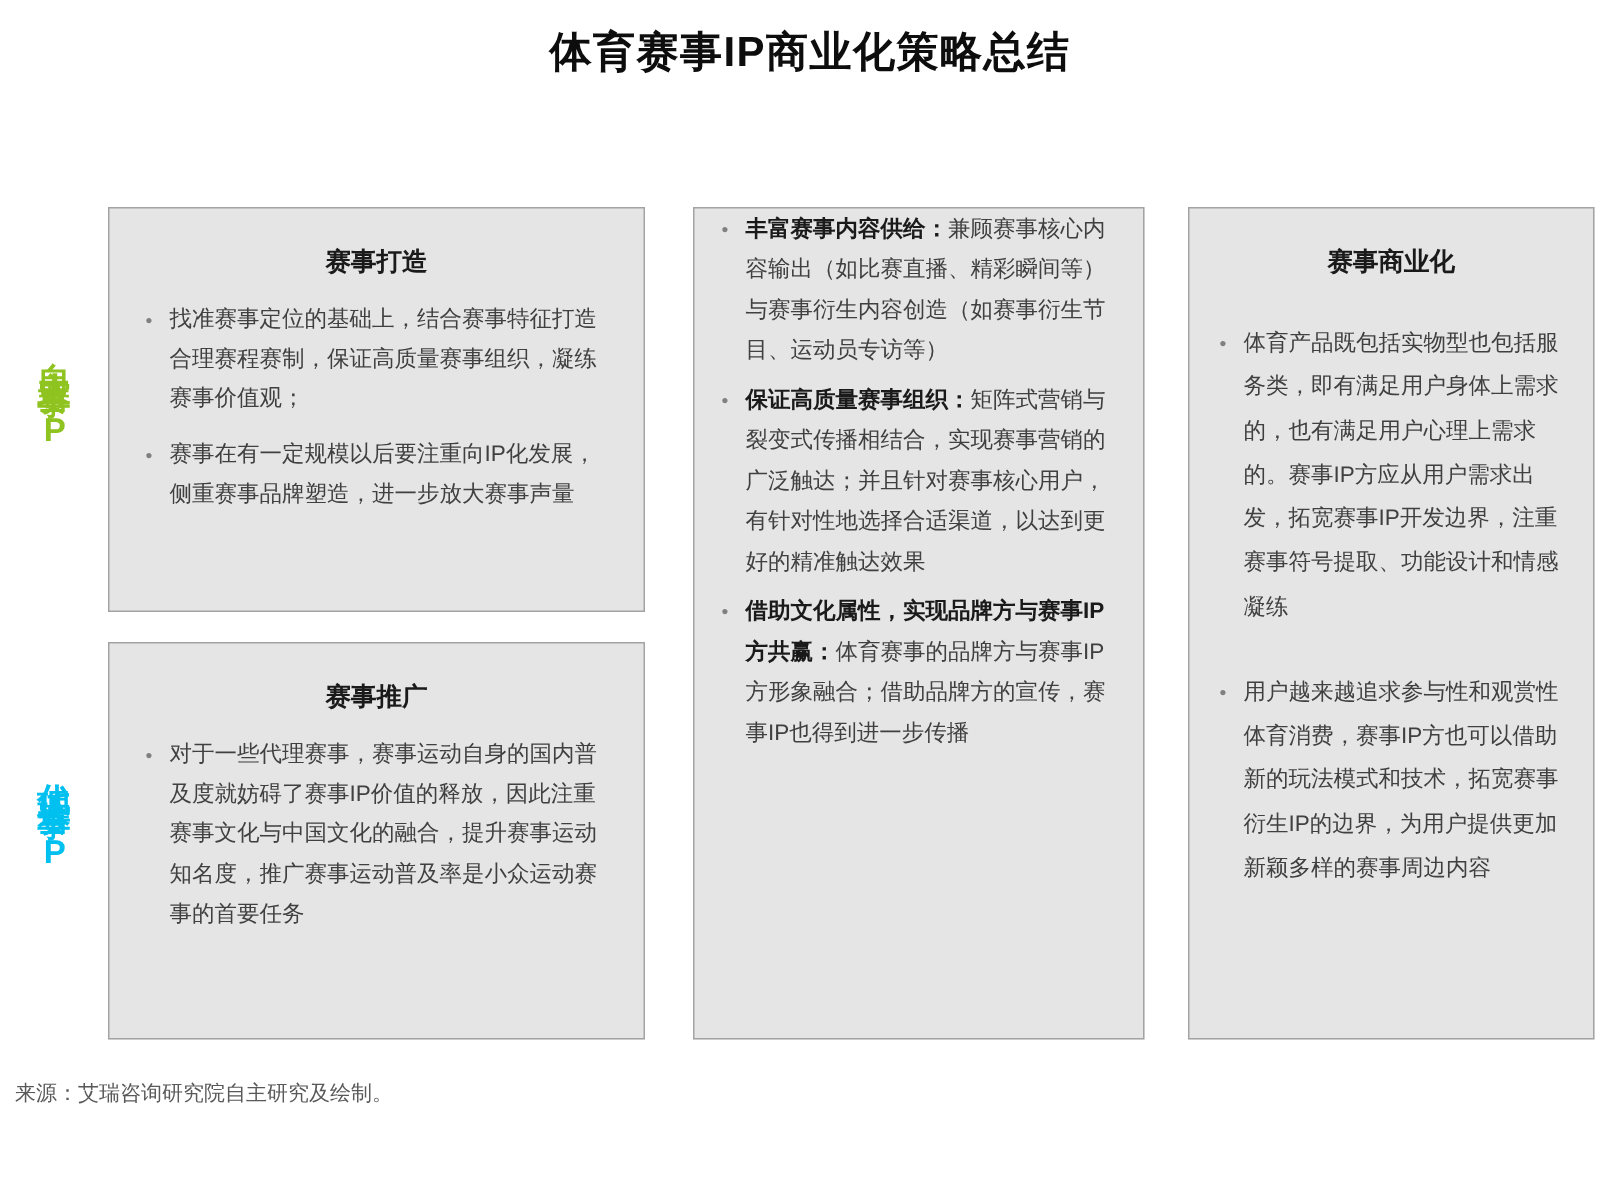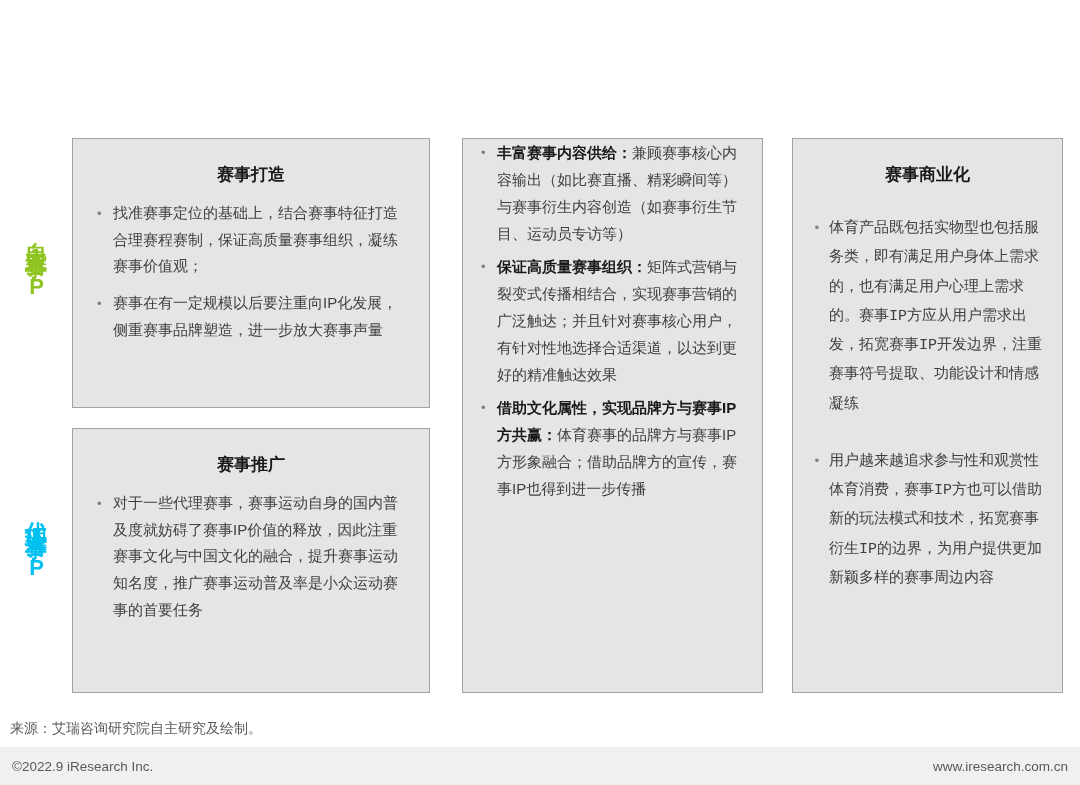--- a/index.html
+++ b/index.html
@@ -46,41 +46,42 @@
   }
   .bullets .dot{
     flex:0 0 16px;color:#808080;font-size:13px;padding-top:2px;
   }
   .bullets b{color:#1a1a1a;font-weight:bold;}
   #box-build{left:72px;top:138px;width:358px;height:270px;}
   #box-promo{left:72px;top:428px;width:358px;height:265px;}
   #box-spread{left:462px;top:138px;width:301px;height:555px;}
   #box-spread .bullets{padding:0 16px 0 18px;}
   #box-spread .bullets li{margin-bottom:6px;line-height:1.8;}
-  #box-comm{left:792px;top:138px;width:271px;height:555px;font-family:Liberation Mono, monospace;}
+  #box-comm{left:792px;top:138px;width:271px;height:555px;}
   #box-comm h2{margin-bottom:28px;}
   #box-comm .bullets{padding:0 16px 0 20px;}
   #box-comm .bullets li{line-height:1.95;margin-bottom:28px;}
   .source{
     position:absolute;left:10px;top:720px;
     font-size:14px;color:#595959;
   }
   .footer{
     position:absolute;left:0;right:0;bottom:0;height:38px;
     background:#f0f0f0;
     display:flex;align-items:center;justify-content:space-between;
     padding:0 12px;box-sizing:border-box;
     color:#595959;font-size:13.5px;
   }
 </style>
 </head>
 <body>
 
 <div class="page">
 
+  <h1 class="title">体育赛事IP商业化策略总结</h1>
 
   <div class="side-label green">自主赛事IP</div>
   <div class="side-label cyan">代理赛事IP</div>
 
   <section class="box" id="box-build">
     <h2>赛事打造</h2>
     <ul class="bullets">
 
         <li>
           <span class="dot">•</span>
@@ -136,18 +137,14 @@
 
         <li>
           <span class="dot">•</span>
           <span class="txt"><span>用户越来越追求参与性和观赏性体育消费，赛事IP方也可以借助新的玩法模式和技术，拓宽赛事衍生IP的边界，为用户提供更加新颖多样的赛事周边内容</span></span>
         </li>
       </ul>
   </section>
 
   <div class="source">来源：艾瑞咨询研究院自主研究及绘制。</div>
 
-  <div class="footer">
-    <span>©2022.9 iResearch Inc.</span>
-    <span>www.iresearch.com.cn</span>
-  </div>
 
 </div>
 
 </body></html>

